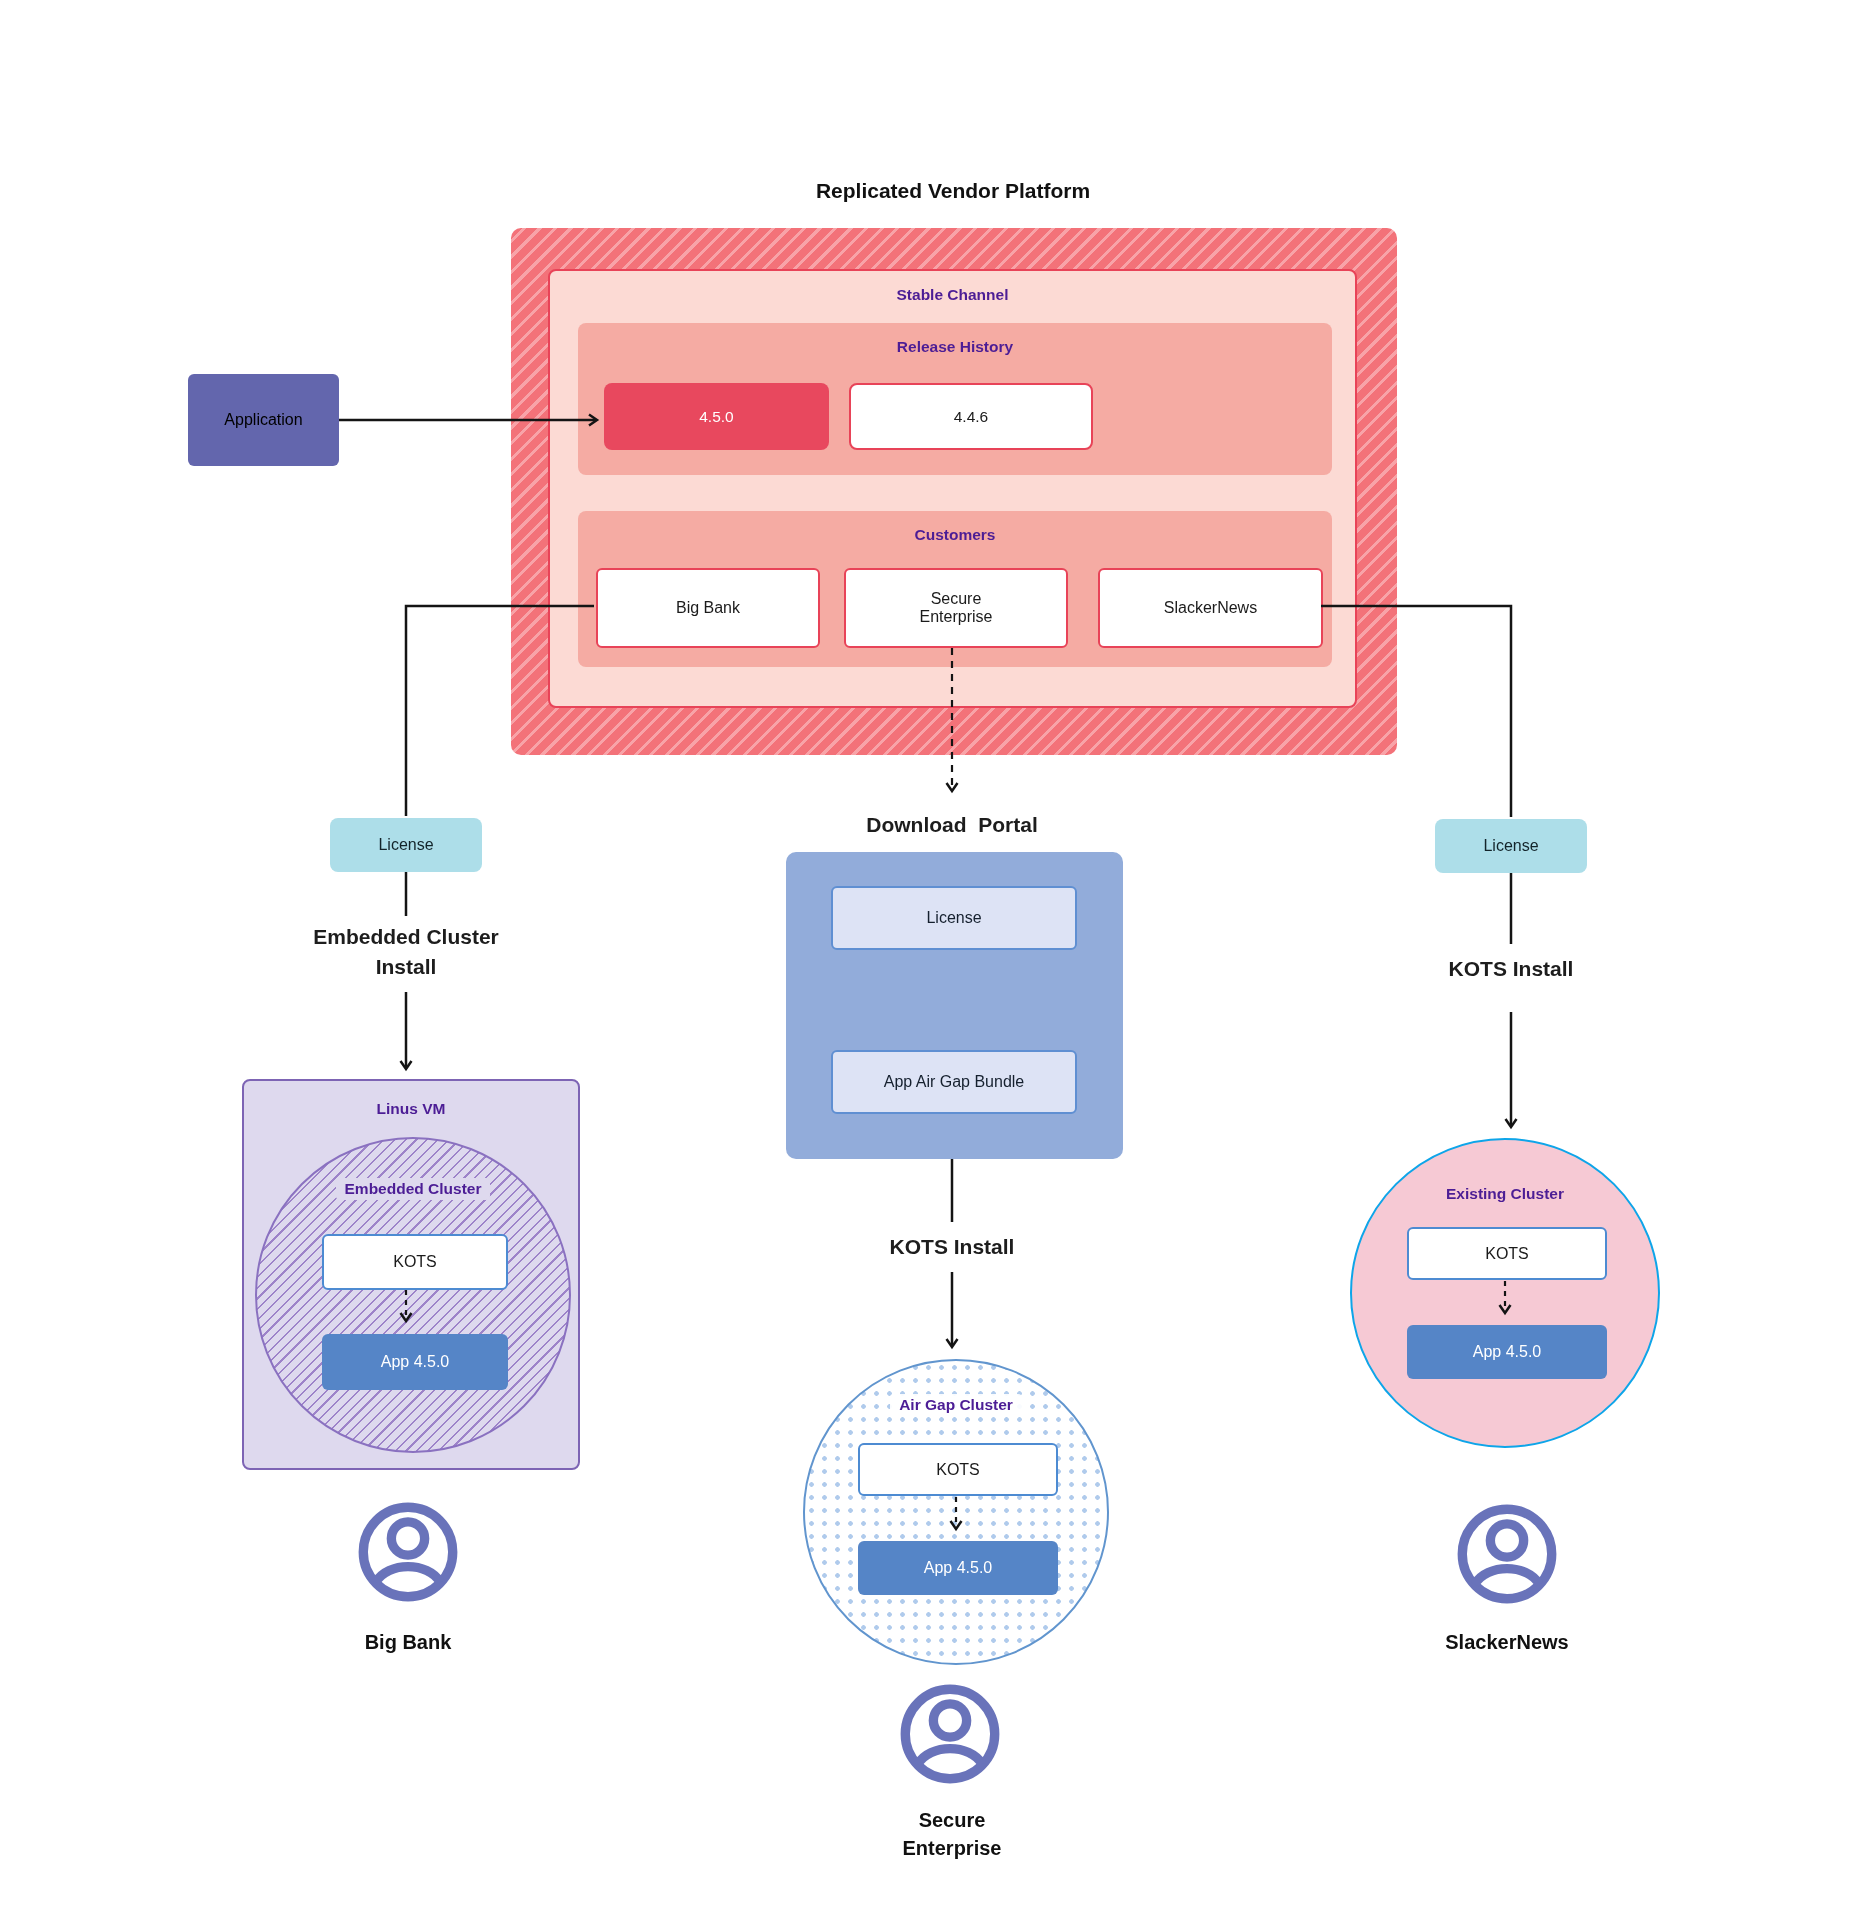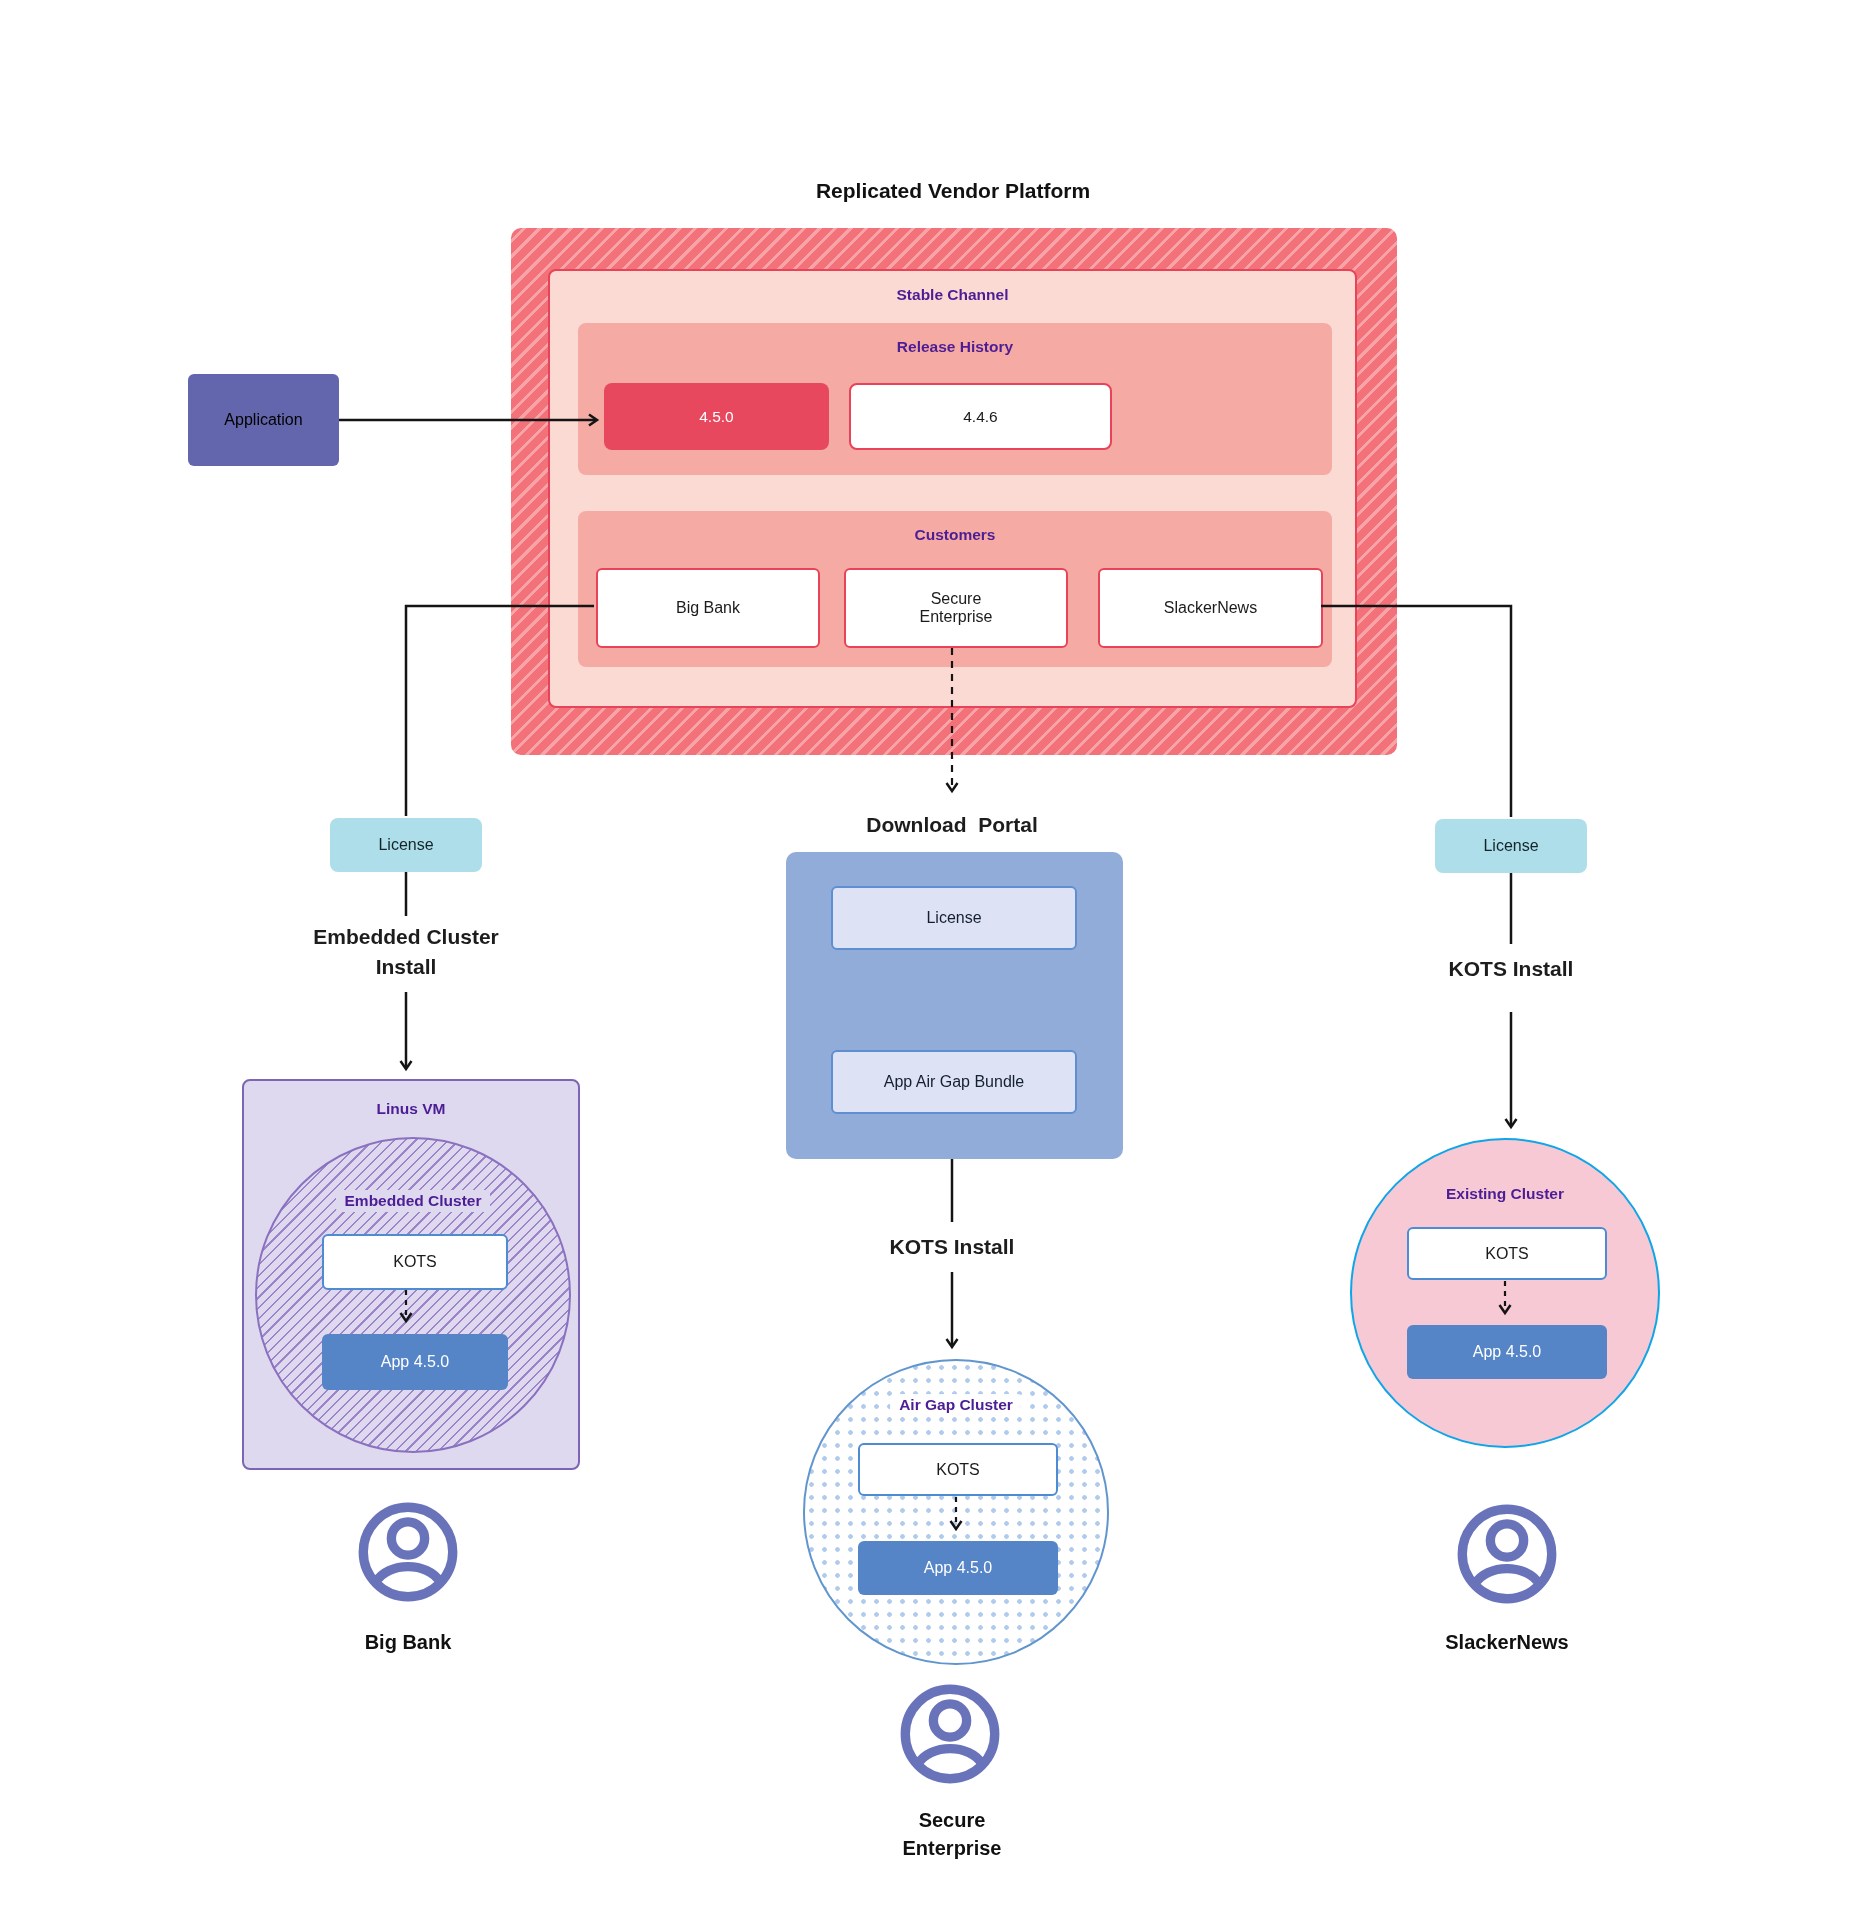--- a/index.html
+++ b/index.html
@@ -64,21 +64,21 @@
 
     <div class="abs stable" style="left:37px;top:41px;width:809px;height:439px;">
 
       <div class="abs sec-label flexc" style="left:0;top:14px;width:100%;height:20px;">Stable Channel</div>
 
       <div class="abs midpink" style="left:28px;top:52px;width:754px;height:152px;">
         <div class="abs sec-label flexc" style="left:0;top:14px;width:100%;height:20px;">Release History</div>
         <div class="abs rel-red flexc" style="left:26px;top:60px;width:225px;height:67px;">
           <span>4.5.0</span>
         </div>
-        <div class="abs rel-white flexc" style="left:271px;top:60px;width:263px;height:67px;">
+        <div class="abs rel-white flexc" style="left:271px;top:60px;width:244px;height:67px;">
           <span>4.4.6</span>
         </div>
       </div>
 
       <div class="abs midpink" style="left:28px;top:240px;width:754px;height:156px;">
         <div class="abs sec-label flexc" style="left:0;top:14px;width:100%;height:20px;">Customers</div>
         <div class="abs cust flexc" style="left:18px;top:57px;width:224px;height:80px;">
           <span>Big Bank</span>
         </div>
         <div class="abs cust flexc" style="left:266px;top:57px;width:224px;height:80px;">
@@ -97,21 +97,21 @@
 
   <div class="abs teal flexc" style="left:330px;top:818px;width:152px;height:54px;">
     <span>License</span>
   </div>
 
   <div class="abs big-label" style="left:296px;top:922px;width:220px;">Embedded Cluster Install</div>
 
   <div class="abs vmbox" style="left:242px;top:1079px;width:338px;height:391px;">
     <div class="abs sec-label flexc" style="left:0;top:18px;width:100%;height:20px;">Linus VM</div>
     <div class="abs ec-circle" style="left:11px;top:56px;width:316px;height:316px;">
-      <div class="abs flexc" style="left:0;top:38px;width:100%;height:24px;margin-top:12px;">
+      <div class="abs flexc" style="left:0;top:38px;width:100%;height:24px;">
         <span class="sec-label circ-label bg-lav">Embedded Cluster</span>
       </div>
       <div class="abs kots flexc" style="left:65px;top:95px;width:186px;height:56px;">
         <span>KOTS</span>
       </div>
       <div class="abs appblue flexc" style="left:65px;top:195px;width:186px;height:56px;">
         <span>App 4.5.0</span>
       </div>
     </div>
   </div>

